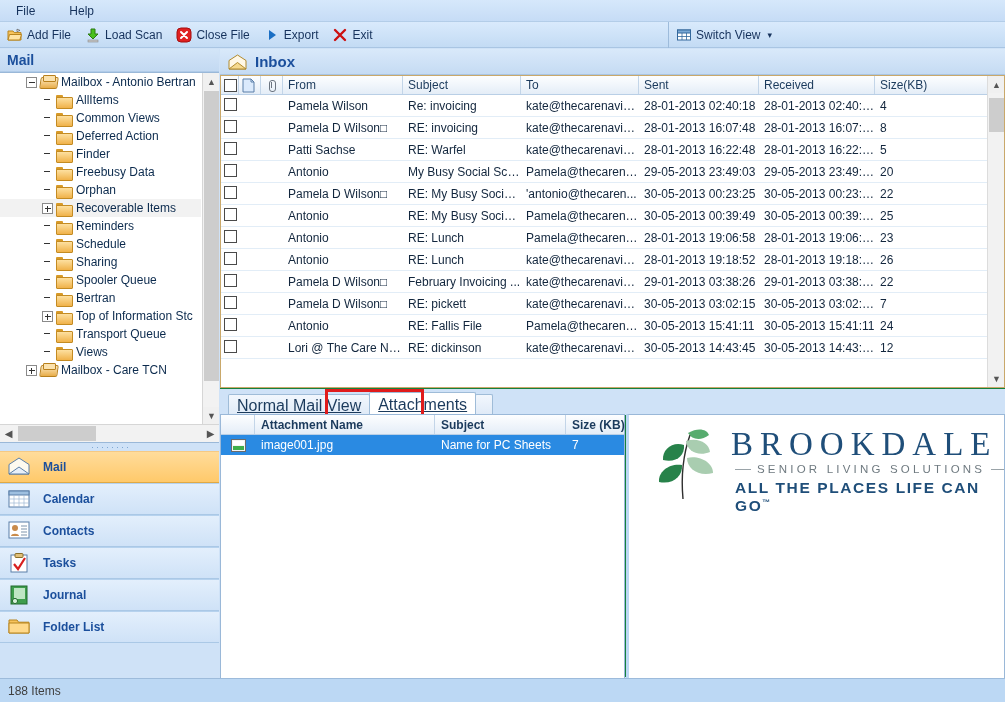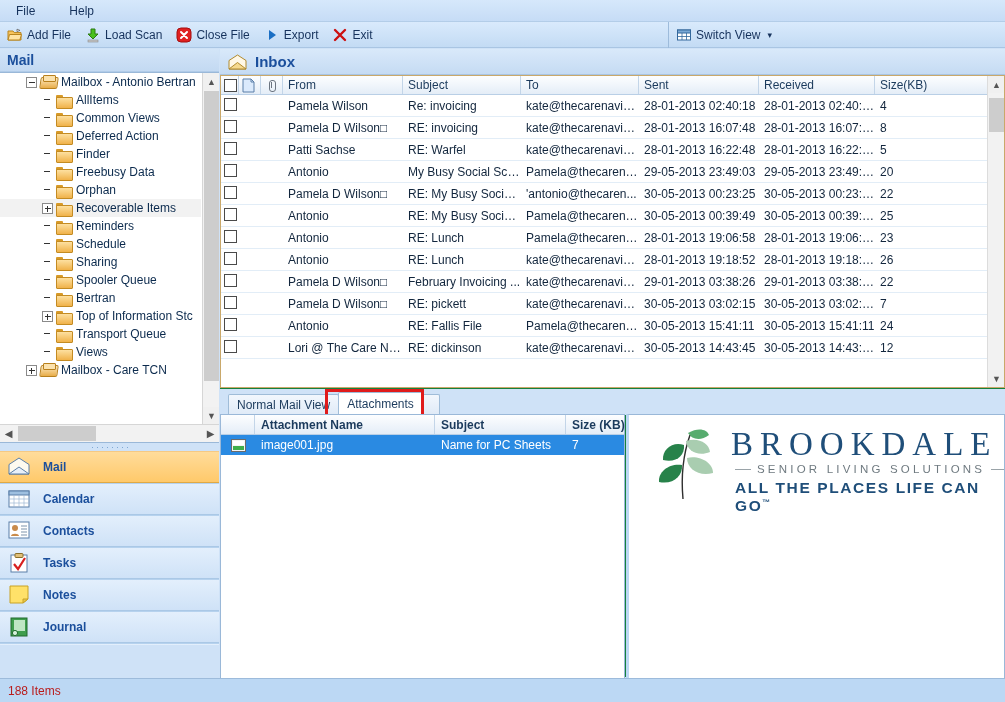--- a/index.html
+++ b/index.html
@@ -176,24 +176,24 @@
   }
   .list-vsb .au { top: 0; } .list-vsb .ad { bottom: 0; }
   .list-vsb .th { position: absolute; left: 1px; top: 22px; width: 15px; height: 34px; background: #cdcdcd; }
 
   
   .tabstrip {
     position: absolute; left: 0; top: 340px; width: 785px; height: 26px;
     background: #cfe2f7; display: flex; align-items: flex-end; padding-left: 8px;
   }
   .tab {
-    height: 21px; padding: 0 8px; line-height: 21px; font-size: 12px; color: #1b3a5c;
+    height: 21px; padding: 0 8px; line-height: 21px; font-size: 16px; color: #1b3a5c;
     background: linear-gradient(#f2f7fd, #dfeaf7);
     border: 1px solid #9fbcd8; border-bottom: none; border-radius: 2px 2px 0 0;
-    cursor: default; margin-right: -1px;
+    cursor: default; margin-right: -1px; text-decoration: underline;
   }
   .tab.active { background: #ffffff; height: 23px; line-height: 23px; }
   .tab.empty { width: 18px; padding: 0; }
   .redbox {
     position: absolute; left: 105px; top: 0px; width: 99px; height: 40px;
     border: 3px solid #e01b1b; pointer-events: none;
   }
 
   .attbox {
     position: absolute; left: 0; top: 365px; width: 405px; height: 313px;
@@ -224,21 +224,21 @@
   .logo .sub .dash { width: 16px; height: 1px; background: #9aa3a8; display: inline-block; }
   .logo .tag {
     margin-left: 96px; margin-top: 4px; font-size: 15.5px; color: #1f4e79;
     letter-spacing: 1.6px; font-weight: bold;
   }
   .logo .tm { font-size: 8px; vertical-align: super; }
 
   .statusbar {
     position: absolute; left: 0; bottom: 0; width: 1005px; height: 24px;
     background: #bcd8f4; border-top: 1px solid #9dbbdb;
-    font-size: 12px; color: #b91c1c; line-height: 24px; padding-left: 8px;
+    font-size: 12px; color: #404040; line-height: 24px; padding-left: 8px;
   }
 
   
   .env { width: 17px; height: 13px; position: relative; flex: 0 0 17px; }
   .clip { width: 10px; height: 13px; position: relative; flex: 0 0 10px; }
   .clip::before {
     content: ""; position: absolute; left: 3px; top: 1px; width: 5px; height: 10px;
     border: 1.4px solid #6b7480; border-radius: 3px; border-top-color: #6b7480;
   }
   .clip::after {
@@ -472,27 +472,20 @@
             </svg></span>
           <span>Contacts</span>
         </div>
         <div class="navitem">
           <span class="navicon"><svg width="22" height="20" viewBox="0 0 22 20">
               <rect x="3" y="2" width="16" height="17" fill="#fff" stroke="#5b7fa8"></rect>
               <rect x="7" y="0.5" width="8" height="4" rx="1" fill="#e0c07a" stroke="#8a6e29"></rect>
               <path d="M6 11l4 5 7-11" stroke="#d81f1f" stroke-width="2.2" fill="none"></path>
             </svg></span>
           <span>Tasks</span>
-        </div>
-        <div class="navitem">
-          <span class="navicon"><svg width="22" height="19" viewBox="0 0 22 19">
-              <path d="M2 1h18v13l-5 4H2z" fill="#ffe169" stroke="#c8a227"></path>
-              <path d="M15 18v-4h5z" fill="#e8c84c" stroke="#c8a227"></path>
-            </svg></span>
-          <span>Notes</span>
         </div>
         <div class="navitem">
           <span class="navicon"><svg width="22" height="20" viewBox="0 0 22 20">
               <rect x="3" y="1" width="16" height="18" fill="#3f9e4d" stroke="#236b2e"></rect>
               <rect x="6" y="3" width="11" height="11" fill="#bfe6c4"></rect>
               <circle cx="7" cy="16" r="2.6" fill="#d6f0da" stroke="#236b2e"></circle>
             </svg></span>
           <span>Journal</span>
         </div>
         <div class="navitem">

